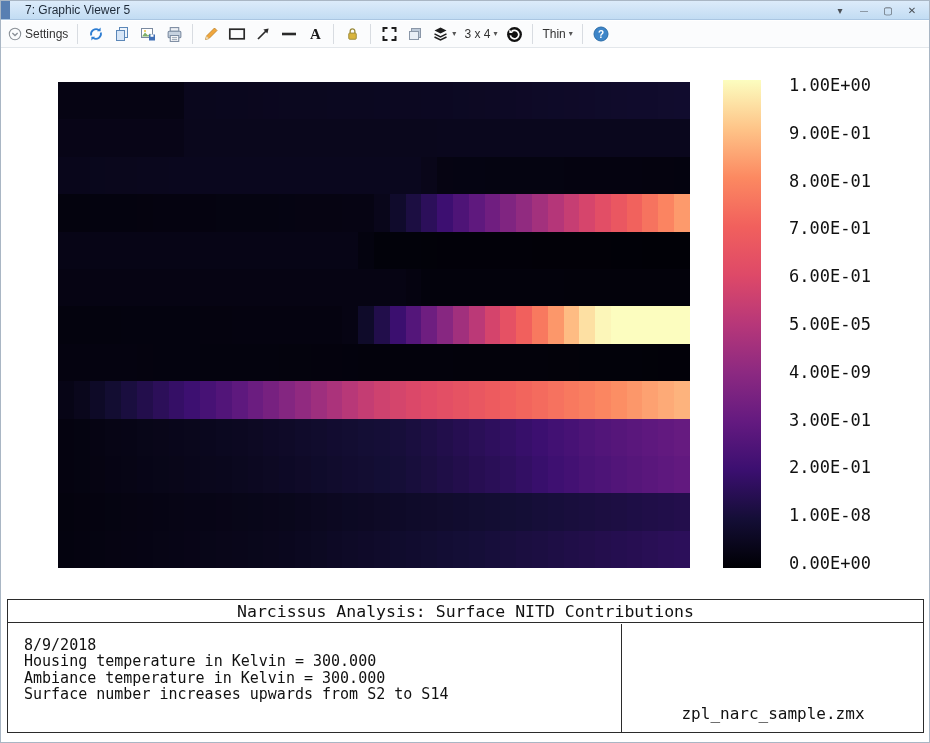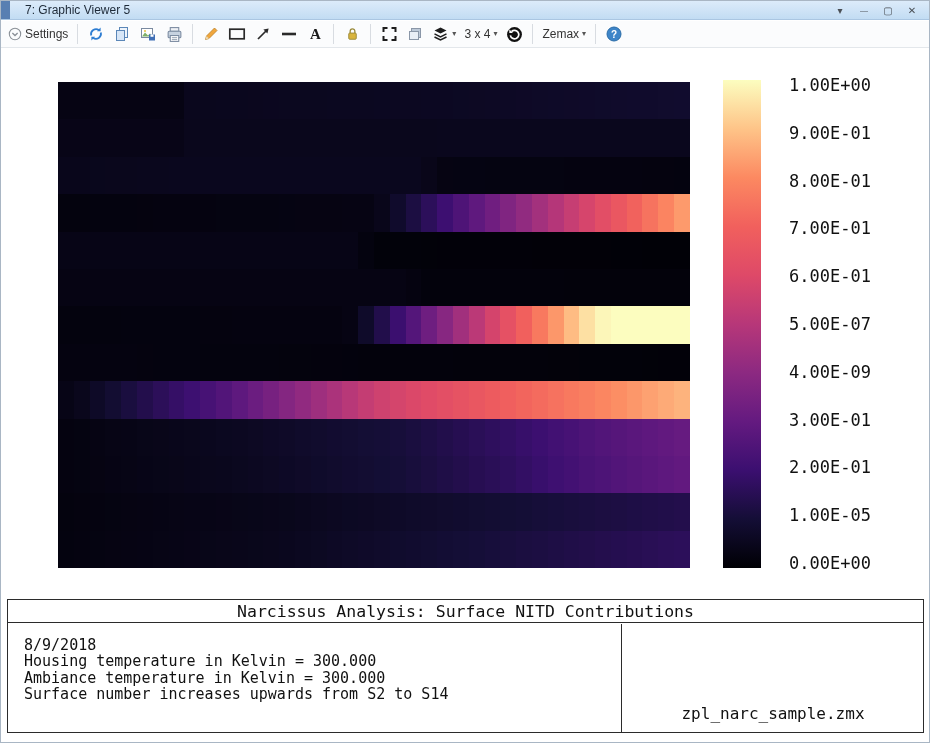--- a/index.html
+++ b/index.html
@@ -215,21 +215,21 @@
         <svg width="17" height="17" viewBox="0 0 16 16">
             <circle cx="8" cy="8" r="7" fill="#111"></circle>
             <path d="M5.2 5.2A4 4 0 1 1 4.1 8.8" stroke="#fff" stroke-width="1.6" fill="none"></path>
             <path d="M3.1 3.1v3.4h3.4z" fill="#fff"></path>
           </svg>
       </span>
     </div>
     <div class="tb-sep"></div>
 
     <div class="tb-btn">
-      <span class="tb-label">Zemax</span>
+      <span class="tb-label">Thin</span>
       <span class="caret">▾</span>
     </div>
     <div class="tb-sep"></div>
 
     <div class="tb-btn">
       <span>
         <svg width="16" height="16" viewBox="0 0 16 16">
             <circle cx="8" cy="8" r="7" fill="#3d85c8" stroke="#2a6ca8"></circle>
             <text x="8" y="11.5" text-anchor="middle" font-size="10" font-weight="bold" fill="#fff" font-family="Liberation Sans, sans-serif">?</text>
           </svg>
@@ -785,25 +785,25 @@
         <div class="hm-cell" style="background: rgb(44, 15, 90);"></div>
       </div>
     </div>
   <div class="colorbar" style="background: linear-gradient(to top, rgb(0, 0, 4) 0%, rgb(20, 14, 54) 10%, rgb(59, 15, 112) 20%, rgb(100, 26, 128) 30%, rgb(140, 41, 129) 40%, rgb(183, 55, 121) 50%, rgb(222, 73, 104) 60%, rgb(241, 96, 93) 70%, rgb(252, 137, 97) 80%, rgb(254, 196, 136) 90%, rgb(252, 253, 191) 100%);"></div>
   <div class="cbar-ticks">
       <div class="cbar-tick" style="top: -4px;">1.00E+00</div>
       <div class="cbar-tick" style="top: 43.8px;">9.00E-01</div>
       <div class="cbar-tick" style="top: 91.6px;">8.00E-01</div>
       <div class="cbar-tick" style="top: 139.4px;">7.00E-01</div>
       <div class="cbar-tick" style="top: 187.2px;">6.00E-01</div>
-      <div class="cbar-tick" style="top: 235px;">5.00E-07</div>
+      <div class="cbar-tick" style="top: 235px;">5.00E-05</div>
       <div class="cbar-tick" style="top: 282.8px;">4.00E-09</div>
       <div class="cbar-tick" style="top: 330.6px;">3.00E-01</div>
       <div class="cbar-tick" style="top: 378.4px;">2.00E-01</div>
-      <div class="cbar-tick" style="top: 426.2px;">1.00E-05</div>
+      <div class="cbar-tick" style="top: 426.2px;">1.00E-08</div>
       <div class="cbar-tick" style="top: 474px;">0.00E+00</div>
     </div>
 
   <div class="footer">
     <div class="footer-title-row">Narcissus Analysis: Surface NITD Contributions</div>
     <div class="footer-left">
         <div>8/9/2018</div>
         <div>Housing temperature in Kelvin = 300.000</div>
         <div>Ambiance temperature in Kelvin = 300.000</div>
         <div>Surface number increases upwards from S2 to S14</div>

